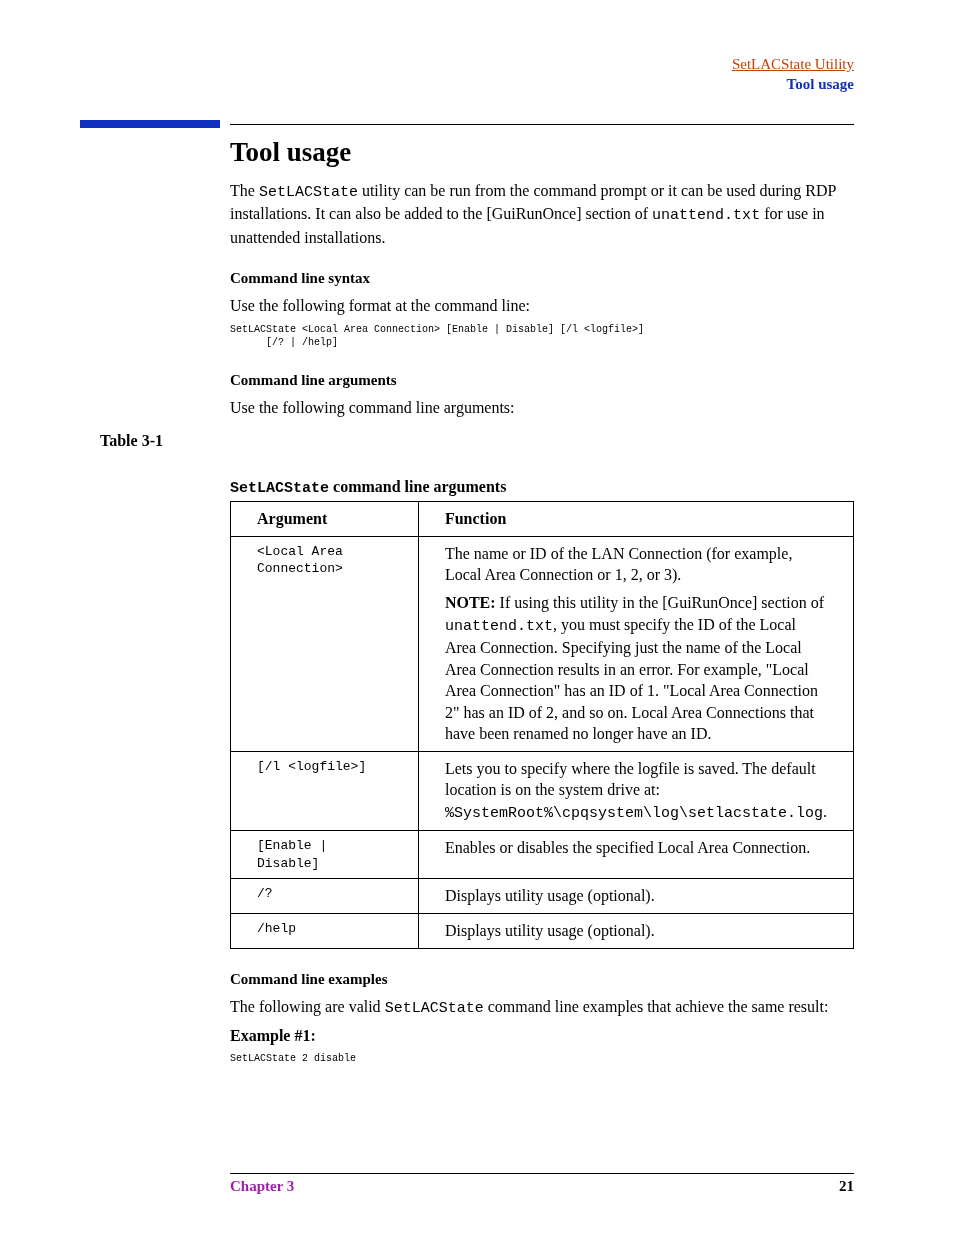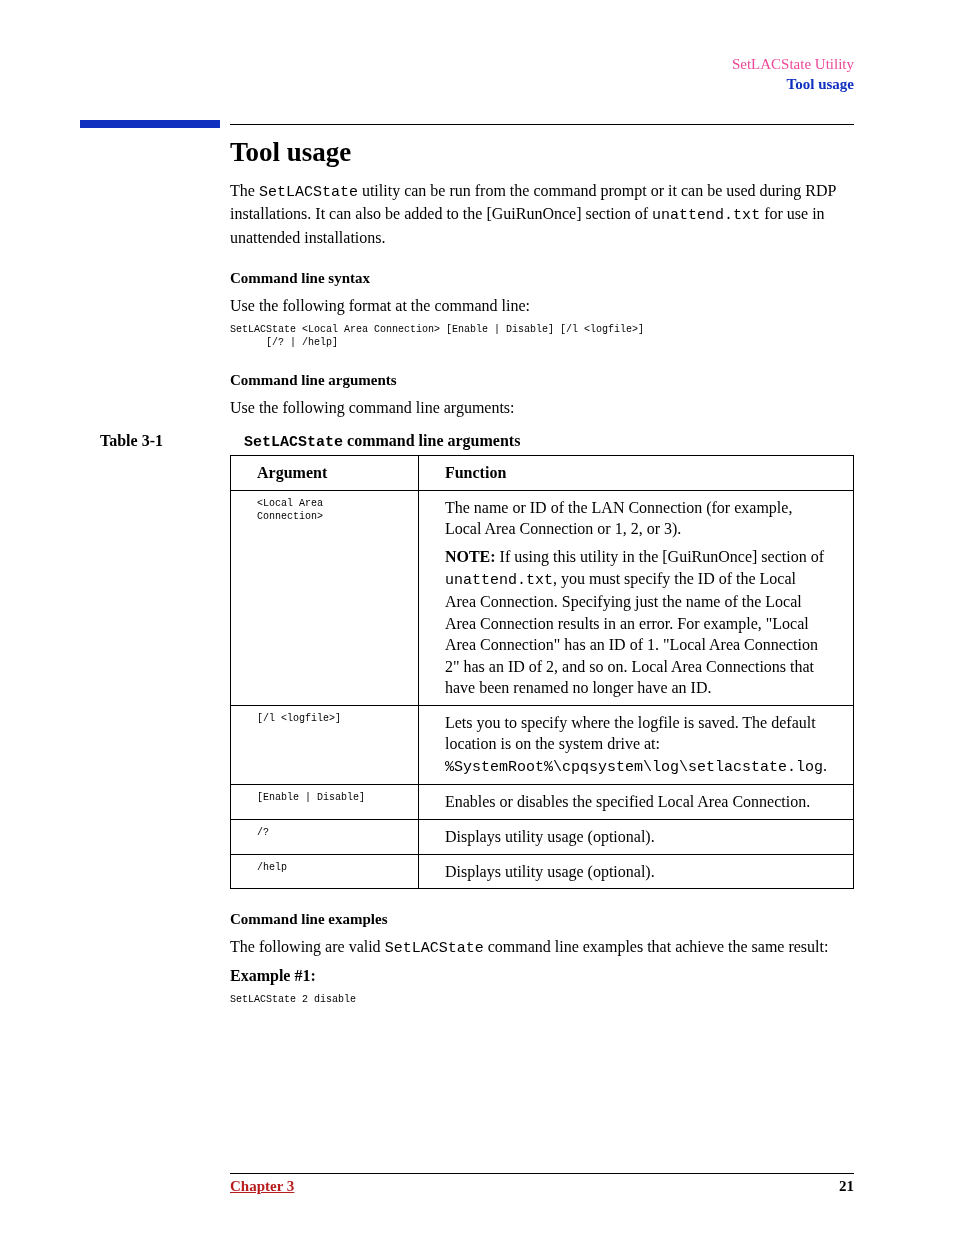--- a/index.html
+++ b/index.html
@@ -14,21 +14,21 @@
     position: relative;
     box-sizing: border-box;
     padding: 55px 100px 40px 100px;
   }
   .header {
     text-align: right;
     font-size: 15px;
     line-height: 1.3;
     margin-bottom: 30px;
   }
-  .header .line1 { color: #ec4899; }
+  .header .line1 { color: #c2410c; text-decoration: underline; }
   .header .line2 { color: #1030c0; font-weight: bold; }
   .side-bar {
     position: absolute;
     left: 80px;
     top: 120px;
     width: 140px;
     height: 8px;
     background: #1030c0;
   }
   .content {
@@ -60,61 +60,62 @@
     margin: 6px 0 6px 0;
     line-height: 1.35;
   }
   .table-label {
     font-family: "Georgia", "Times New Roman", serif;
     font-weight: bold;
     font-size: 16px;
     margin-top: 14px;
     margin-bottom: 4px;
     display: flex;
-    gap: 54px;
+    gap: 28px;
+    flex-direction: column;
   }
   .table-label .lab { margin-left: -130px; width: 90px; }
   table.args {
     border-collapse: collapse;
     width: 100%;
     margin-top: 2px;
   }
   table.args th, table.args td {
     border: 1px solid #000;
     padding: 6px 26px;
     text-align: left;
     vertical-align: top;
     line-height: 1.35;
   }
   table.args th {
     font-weight: bold;
     font-family: "Georgia", "Times New Roman", serif;
   }
-  table.args td.argcell { font-family: "Courier New", Courier, monospace; font-size: 10px; width: 32%; }
+  table.args td.argcell { font-family: "Courier New", Courier, monospace; font-size: 13px; width: 32%; }
   .footer {
     position: absolute;
     left: 100px;
     right: 100px;
     bottom: 40px;
   }
   .footer-rule {
     border: none;
     border-top: 1px solid #000;
     margin-left: 130px;
     margin-bottom: 4px;
   }
   .footer-row {
     display: flex;
     justify-content: space-between;
     margin-left: 130px;
     font-family: "Georgia","Times New Roman", serif;
     font-weight: bold;
     font-size: 15px;
   }
-  .footer-row .chap { color: #b91c1c; text-decoration: underline; }
+  .footer-row .chap { color: #a21caf; }
   .note-inline { }
   .bold { font-weight: bold; }
 </style>
 </head>
 <body>
 
 <div class="header">
   <div class="line1">SetLACState Utility</div>
   <div class="line2">Tool usage</div>
 </div>

